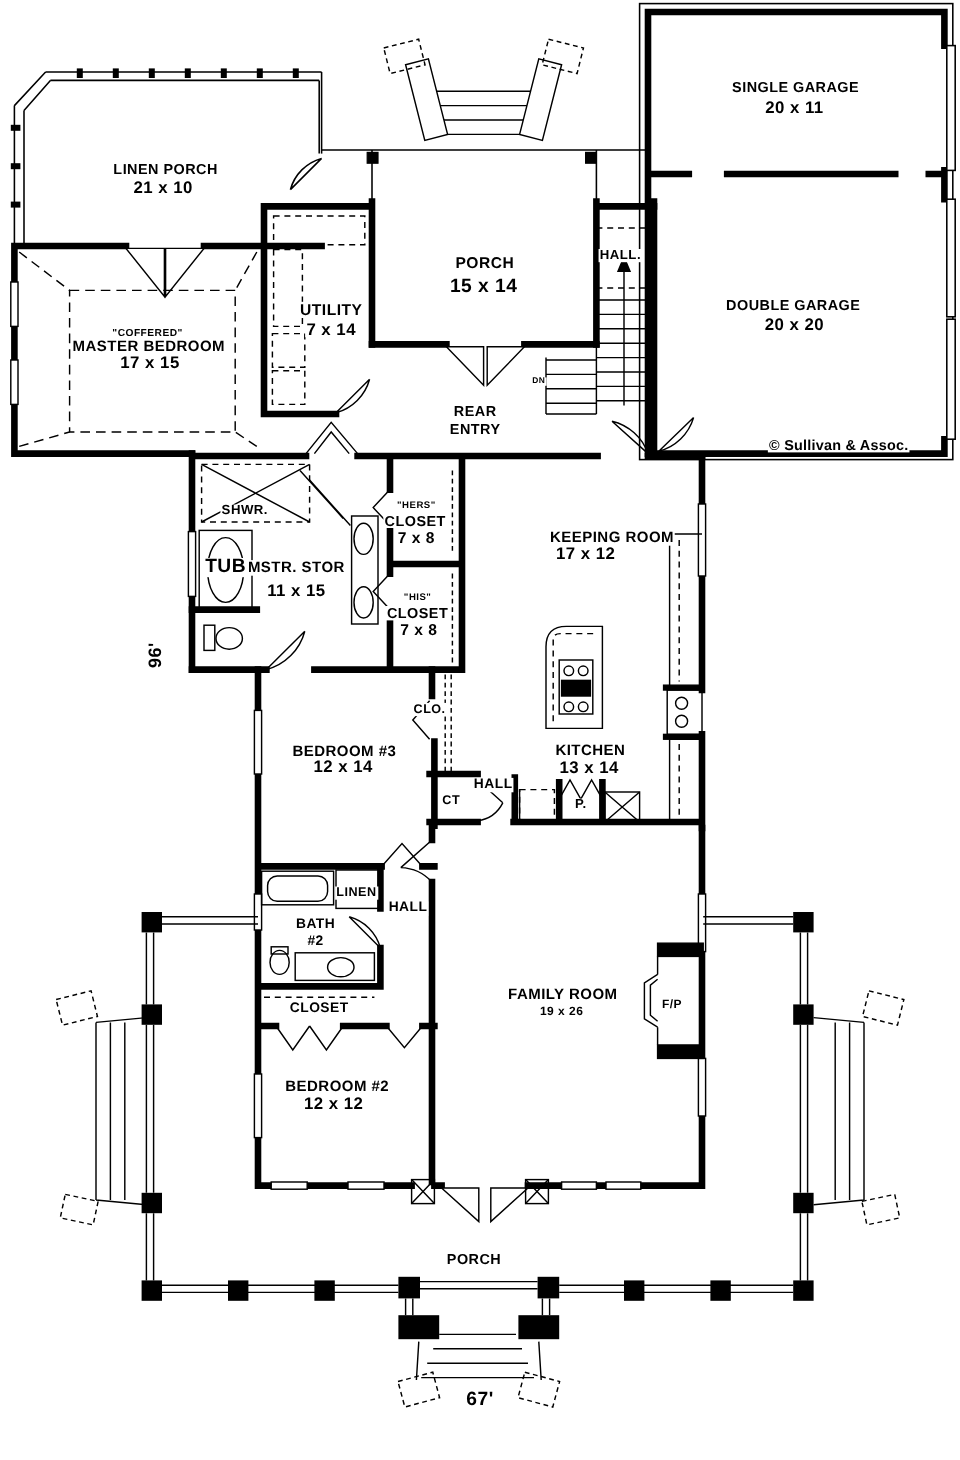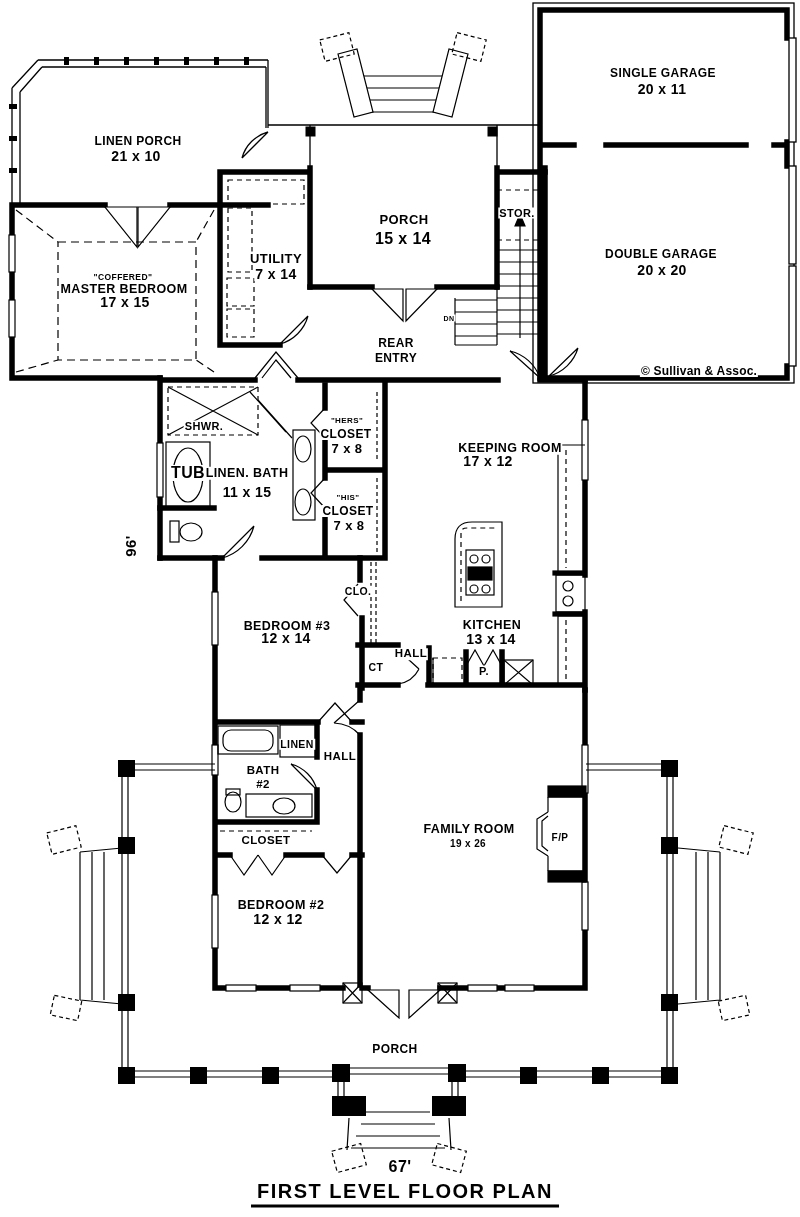--- a/index.html
+++ b/index.html
@@ -259,29 +259,29 @@
 <div class="lbl" style="left:123px;top:277px;font-size:8.5px">"COFFERED"</div>
 <div class="lbl" style="left:124px;top:289px;font-size:12.5px">MASTER BEDROOM</div>
 <div class="lbl" style="left:125px;top:302px;font-size:14px">17 x 15</div>
 
 <div class="lbl" style="left:404px;top:219px;font-size:13px">PORCH</div>
 <div class="lbl" style="left:403px;top:239px;font-size:16px">15 x 14</div>
 
 <div class="lbl" style="left:276px;top:258px;font-size:13px">UTILITY</div>
 <div class="lbl" style="left:276px;top:274px;font-size:14px">7 x 14</div>
 
-<div class="lbl" style="left:517px;top:213px;font-size:11px">STOR.</div>
+<div class="lbl" style="left:517px;top:213px;font-size:11px">HALL.</div>
 <div class="lbl" style="left:449px;top:318px;font-size:7px">DN</div>
 
 <div class="lbl" style="left:396px;top:343px;font-size:12px">REAR</div>
 <div class="lbl" style="left:396px;top:358px;font-size:12px">ENTRY</div>
 
 <div class="lbl" style="left:204px;top:426px;font-size:11px">SHWR.</div>
 <div class="lbl" style="left:188px;top:473px;font-size:16px">TUB</div>
-<div class="lbl" style="left:247px;top:473px;font-size:12.5px">LINEN. BATH</div>
+<div class="lbl" style="left:247px;top:473px;font-size:12.5px">MSTR. STOR</div>
 <div class="lbl" style="left:247px;top:492px;font-size:14px">11 x 15</div>
 
 <div class="lbl" style="left:347px;top:421px;font-size:8px">"HERS"</div>
 <div class="lbl" style="left:346px;top:434px;font-size:12px">CLOSET</div>
 <div class="lbl" style="left:347px;top:448px;font-size:13px">7 x 8</div>
 <div class="lbl" style="left:348px;top:498px;font-size:8px">"HIS"</div>
 <div class="lbl" style="left:348px;top:511px;font-size:12px">CLOSET</div>
 <div class="lbl" style="left:349px;top:525px;font-size:13px">7 x 8</div>
 
 <div class="lbl" style="left:510px;top:448px;font-size:12.5px">KEEPING ROOM</div>
@@ -307,15 +307,14 @@
 
 <div class="lbl" style="left:469px;top:829px;font-size:12.5px">FAMILY ROOM</div>
 <div class="lbl" style="left:468px;top:844px;font-size:10px">19 x 26</div>
 <div class="lbl" style="left:560px;top:838px;font-size:10px">F/P</div>
 
 <div class="lbl" style="left:281px;top:905px;font-size:12.5px">BEDROOM #2</div>
 <div class="lbl" style="left:278px;top:919px;font-size:14px">12 x 12</div>
 
 <div class="lbl" style="left:395px;top:1049px;font-size:12px">PORCH</div>
 <div class="lbl" style="left:400px;top:1167px;font-size:16px">67'</div>
-<div class="lbl title-lbl" style="left:405px;top:1194px;font-size:20px">FIRST LEVEL FLOOR PLAN</div>
 
 </div>
 
 </body></html>

